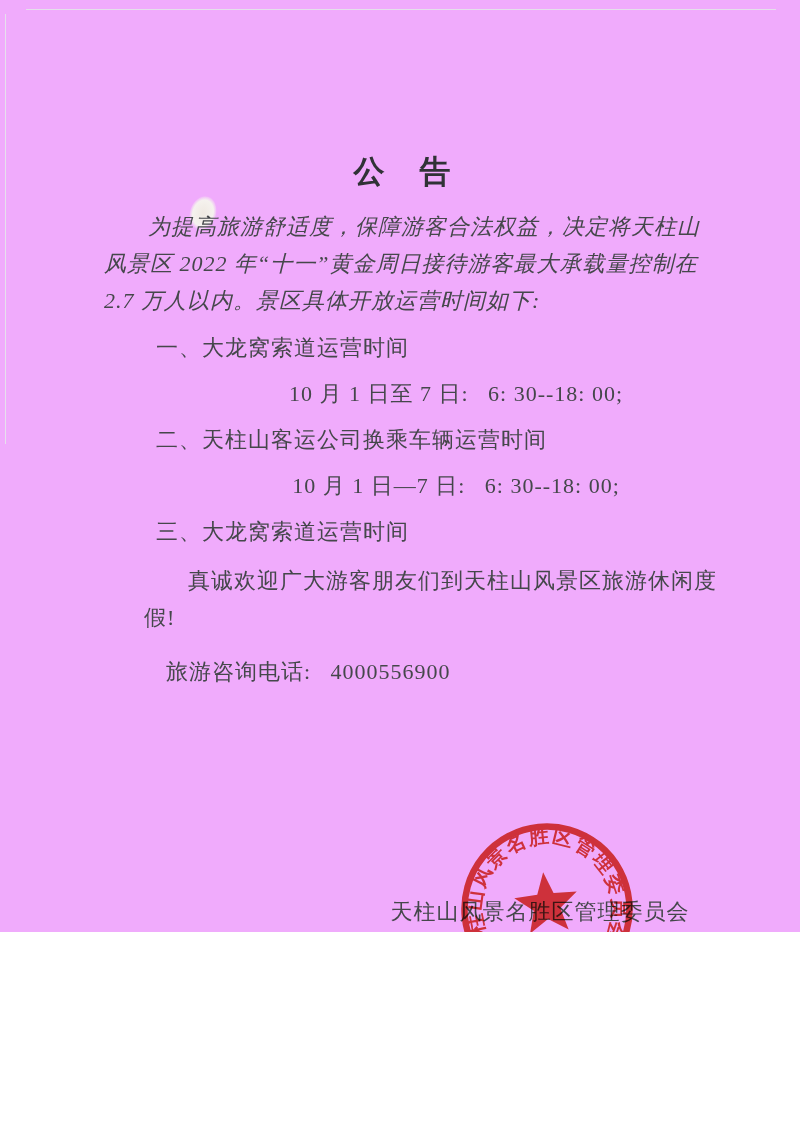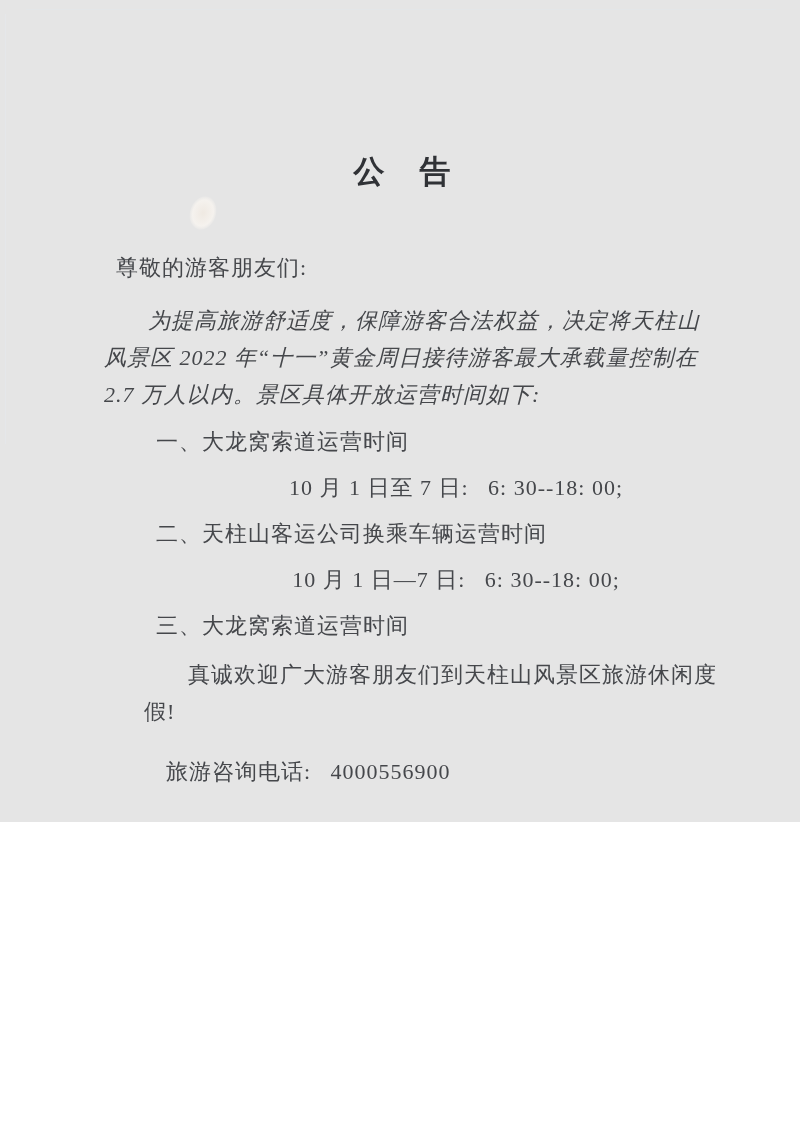--- a/index.html
+++ b/index.html
@@ -3,22 +3,22 @@
 <meta charset="utf-8">
 <style>
   html, body {
     margin: 0;
     padding: 0;
     background: #ffffff;
   }
   .scan {
     position: relative;
     width: 800px;
-    height: 822px;
-    background: #e5e5e5;
+    height: 932px;
+    background: #f0abfc;
     overflow: hidden;
     font-family: "Liberation Serif", "DejaVu Serif", serif;
     color: #45474b;
   }
   
   .edge-top {
     position: absolute; top: 9px; left: 26px; right: 24px; height: 1px;
     background: #e2e5e8; opacity: 0.9;
   }
   .edge-left {
@@ -76,21 +76,21 @@
     margin-top: 7px;
     width: 586px;
     font-size: 22px;
     line-height: 37px;
     letter-spacing: 1px;
     text-indent: 2em;
     white-space: pre-wrap;
     margin-left: 40px;
   }
   .phone-line {
-    margin-top: 23px;
+    margin-top: 17px;
     font-size: 22px;
     line-height: 37px;
     letter-spacing: 1px;
     padding-left: 62px;
     white-space: pre-wrap;
   }
   .sig-block {
     position: absolute;
     left: 390px;
     top: 897px;
@@ -120,21 +120,20 @@
 
 <div class="scan">
 
   <div class="edge-top"></div>
   <div class="edge-left"></div>
   <div class="smudge"></div>
 
   <div class="content">
     <h1 class="doc-title">公　告</h1>
 
-    <div class="greeting">尊敬的游客朋友们:</div>
 
     <div class="para">为提高旅游舒适度，保障游客合法权益，决定将天柱山风景区 2022 年“十一”黄金周日接待游客最大承载量控制在 2.7 万人以内。景区具体开放运营时间如下:</div>
 
     <div class="items">
       <div class="item-heading">一、大龙窝索道运营时间</div>
       <div class="item-time">10 月 1 日至 7 日:   6: 30--18: 00;</div>
       <div class="item-heading">二、天柱山客运公司换乘车辆运营时间</div>
       <div class="item-time">10 月 1 日—7 日:   6: 30--18: 00;</div>
       <div class="item-heading">三、大龙窝索道运营时间</div>
     </div>

